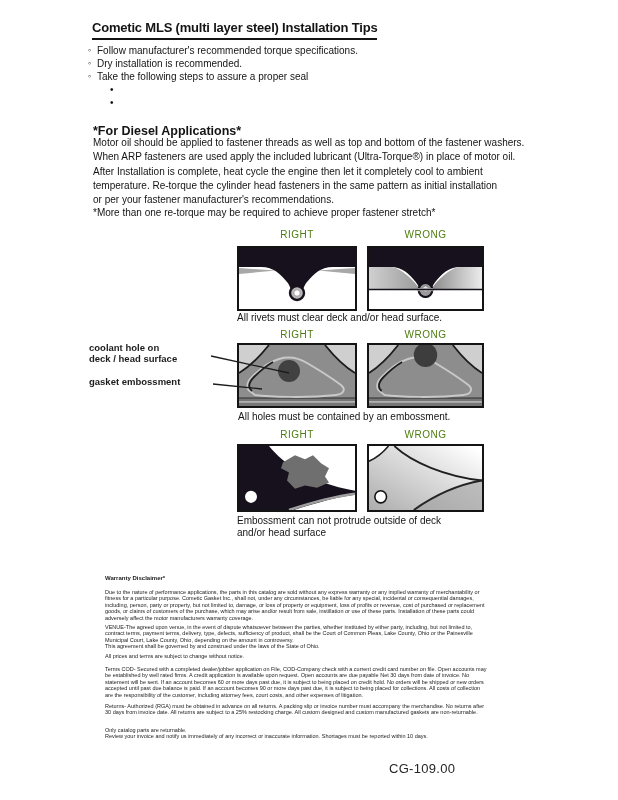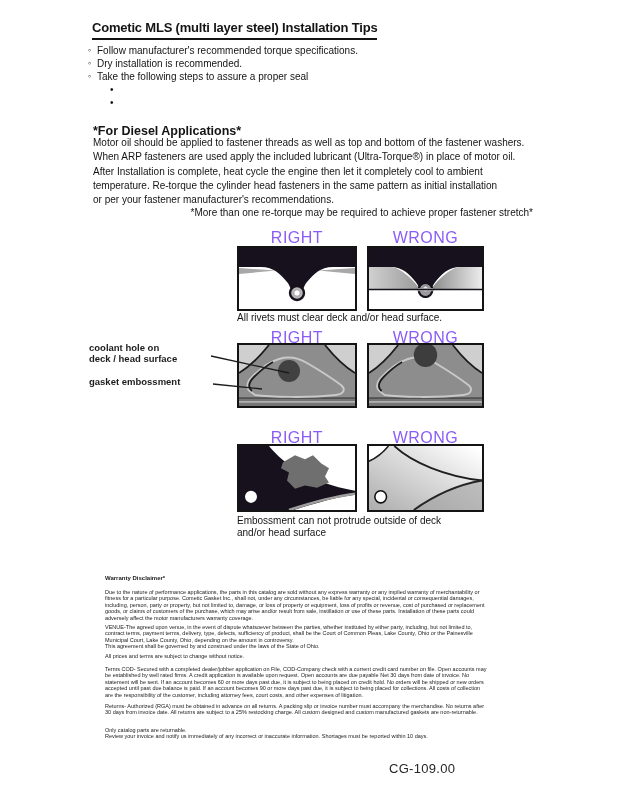--- a/index.html
+++ b/index.html
@@ -12,23 +12,23 @@
          border-bottom:2px solid #141414;padding-bottom:3px;margin:0;}
 
   .bullets{left:88px;top:44px;width:470px;font-size:10px;line-height:13px;}
   .brow{display:flex;}
   .brow .mark{width:9px;flex:0 0 9px;font-size:9px;}
   .brow.sub{padding-left:22px;}
   .brow.sub .mark{font-size:10px;}
 
   .diesel-head{left:93px;top:100px;font-size:12.5px;font-weight:bold;margin-top:24px;}
   .body-par{left:93px;width:440px;font-size:10px;line-height:14px;}
-  .p1{top:136px;} .p2{top:165px;} .pnote{top:206px;text-align:right;}
-
-  .dlabel{font-size:16px;letter-spacing:0.5px;text-align:center;color:#8b5cf6;}
+  .p1{top:136px;} .p2{top:165px;} .pnote{top:206px;}
+
+  .dlabel{font-size:10px;letter-spacing:0.5px;text-align:center;color:#4d7c0f;}
   .box{background:#ffffff;border:2px solid #141414;box-sizing:border-box;}
   .box svg{display:block;width:100%;height:100%;}
   .caption{font-size:10px;font-weight:normal;line-height:11.5px;color:#141414;}
 
   .annot{font-size:9.5px;font-weight:bold;line-height:11px;text-align:left;color:#1c1c1c;}
 
   .warranty{left:105px;width:440px;font-size:5.5px;line-height:6.4px;color:#222;}
   .warranty-head{font-weight:bold;font-size:6px;}
 
   .pagenum{left:389px;top:761px;font-size:13px;letter-spacing:0.3px;color:#262626;text-align:center;}
@@ -140,20 +140,21 @@
       <path d="M13,46 C9,43 9,38 15,32 C20,27 27,21 34,17" stroke="#1e1e1e" stroke-width="1.8" fill="none"></path>
       <circle cx="58" cy="10" r="12" fill="#3d3d3d"></circle>
     </svg>
   </div>
 
   <svg class="abs" style="left:205px;top:340px;width:100px;height:60px;z-index:5;" viewBox="0 0 100 60">
     <line x1="6" y1="16" x2="84" y2="33" stroke="#1c1c1c" stroke-width="1.3"></line>
     <line x1="8" y1="44" x2="57" y2="49" stroke="#1c1c1c" stroke-width="1.3"></line>
   </svg>
 
+  <div class="abs caption" style="left:238px;top:411px;width:260px;">All holes must be contained by an embossment.</div>
 
   <div class="abs dlabel" style="left:237px;top:429px;width:120px;">RIGHT</div>
   <div class="abs dlabel" style="left:367px;top:429px;width:117px;">WRONG</div>
 
   <div class="abs box" style="left:237px;top:444px;width:120px;height:68px;">
     <svg viewBox="0 0 116 63" preserveAspectRatio="none">
       <rect x="0" y="0" width="116" height="63" fill="#ffffff"></rect>
       <path d="M0,0 H30 C45,18 70,36 116,44 V63 H0 Z" fill="#16111c"></path>
       <path d="M55,63 C80,55 100,50 116,48 V63 Z" fill="#ffffff"></path>
       <path d="M50,63 C78,54 100,49 116,47" stroke="#9f9f9f" stroke-width="2.6" fill="none"></path>

